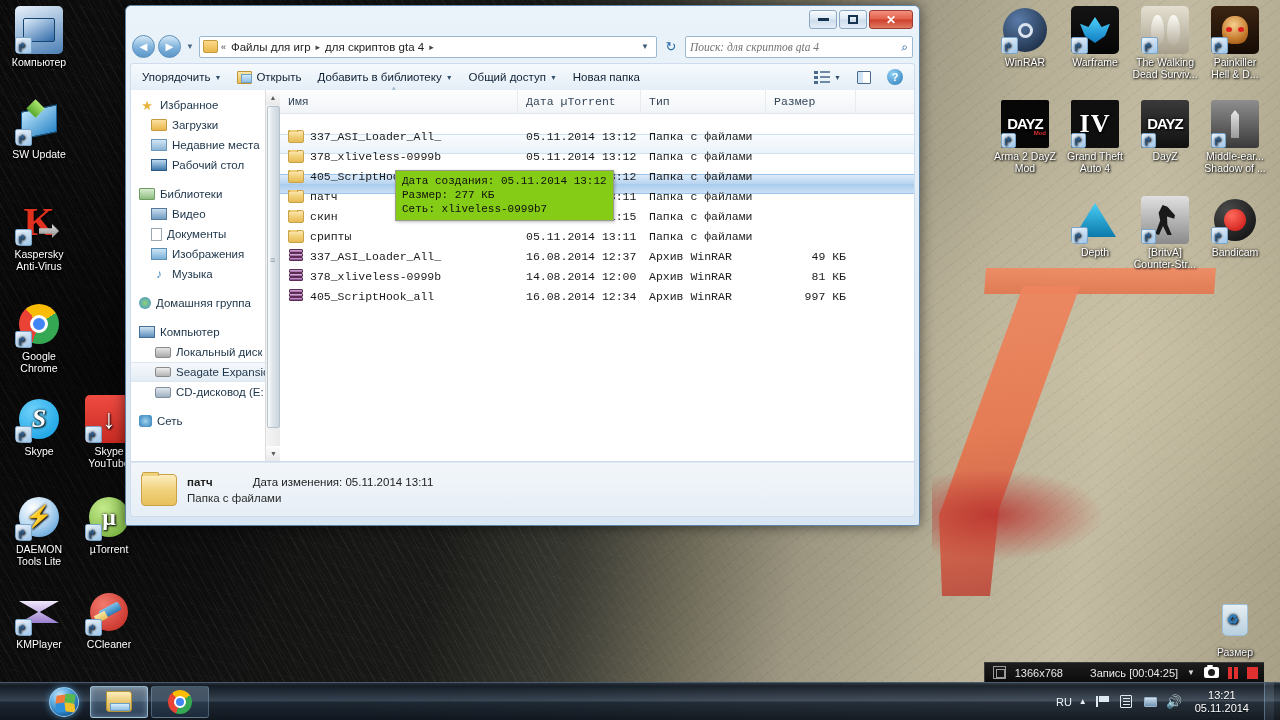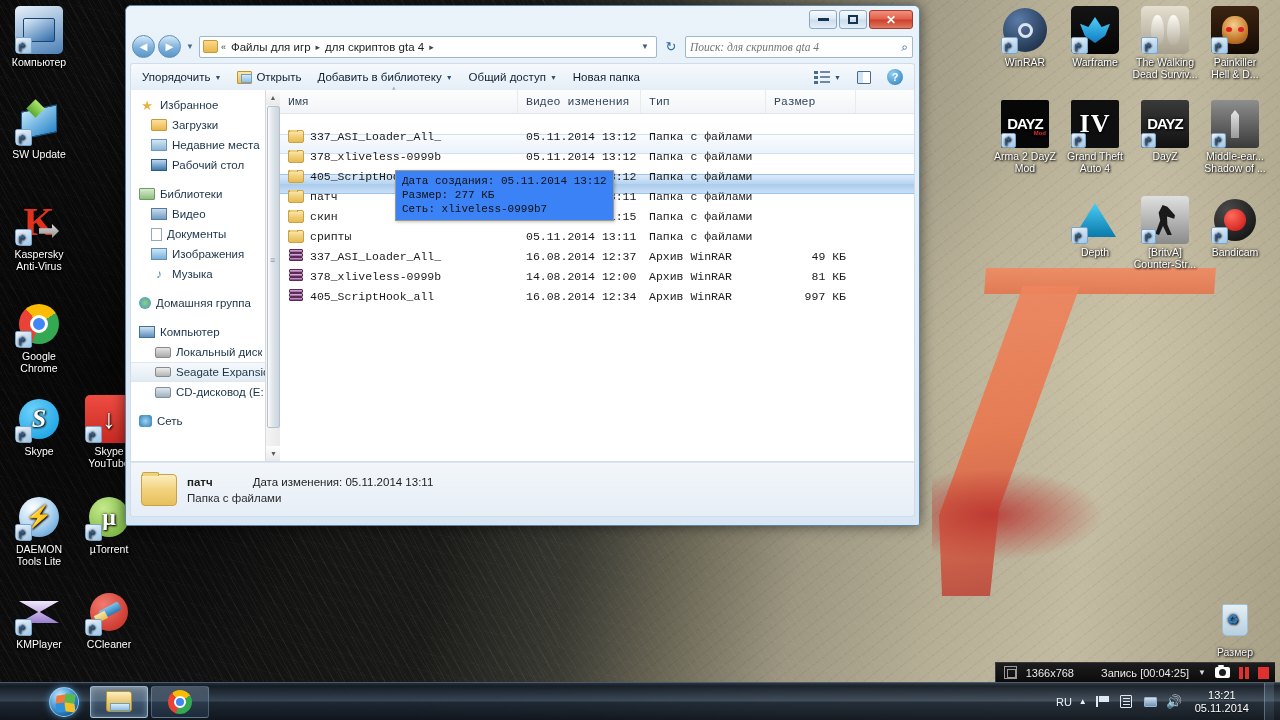--- a/index.html
+++ b/index.html
@@ -307,21 +307,21 @@
     position: absolute; left: 1px; width: 14px; height: 4px; display: block;
     border: 1px solid #5c2a52; border-radius: 1px;
   }
   .ico-rar i { top: 0; background: linear-gradient(180deg,#d7b6e8,#9a5f96); }
   .ico-rar b { top: 4px; background: linear-gradient(180deg,#e3c9f0,#8d4f88); }
   .ico-rar s { top: 8px; background: linear-gradient(180deg,#cfa9e4,#7c3f78); }
 
   
   .tooltip {
     position: absolute; left: 115px; top: 80px;
-    background: #3b82f6; border: 1px solid #9a9a8e;
+    background: #84cc16; border: 1px solid #9a9a8e;
     padding: 3px 6px 4px 6px;
     font-size: 11px; color: #101010; line-height: 14px;
     box-shadow: 1px 1px 3px rgba(0,0,0,.25);
     z-index: 30; white-space: nowrap;
   }
 
   
   .details {
     height: 55px; display: flex; align-items: center; gap: 10px;
     padding: 0 10px;
@@ -393,21 +393,21 @@
   }
   #show-desktop {
     width: 10px; height: 38px; flex: none; margin-left: 3px;
     border-left: 1px solid rgba(160,195,225,.4);
     background: linear-gradient(180deg, rgba(190,215,240,.16), rgba(120,160,200,.10));
     cursor: pointer;
   }
 
   
   #bandicam {
-    position: absolute; right: 5px; bottom: 38px; height: 20px;
+    position: absolute; right: 16px; bottom: 38px; height: 20px;
     display: flex; align-items: center; gap: 9px;
     padding: 0 6px 0 8px;
     background: linear-gradient(180deg,#1d1d1d,#0b0b0b);
     border-top: 1px solid #3a3a3a; border-left: 1px solid #3a3a3a;
     color: #e8e8e8; font-size: 11px;
     z-index: 50;
   }
   .bc-ico { width: 13px; height: 13px; border: 1px solid #9a9a9a; position: relative; }
   .bc-ico::after { content:""; position:absolute; left:2px; top:2px; width:7px; height:7px; border:1px solid #9a9a9a;}
   .bc-btn { cursor: pointer; display: flex; align-items: center; }
@@ -806,21 +806,21 @@
         <div class="navscroll">
           <div class="arr">▲</div>
           <div class="thumb"></div>
           <div class="arr bot">▼</div>
         </div>
       </div>
 
       <div class="listpane">
         <div class="colhead">
           <div class="ch c-name">Имя</div>
-          <div class="ch c-date">Видео изменения</div>
+          <div class="ch c-date">Дата µTorrent</div>
           <div class="ch c-type">Тип</div>
           <div class="ch c-size">Размер</div>
         </div>
 
         <div class="rows">
           <div class="frow">
             <div class="cell name">
               <span class="ico-folder"></span>
               <span>337_ASI_Loader_All_</span>
             </div>

